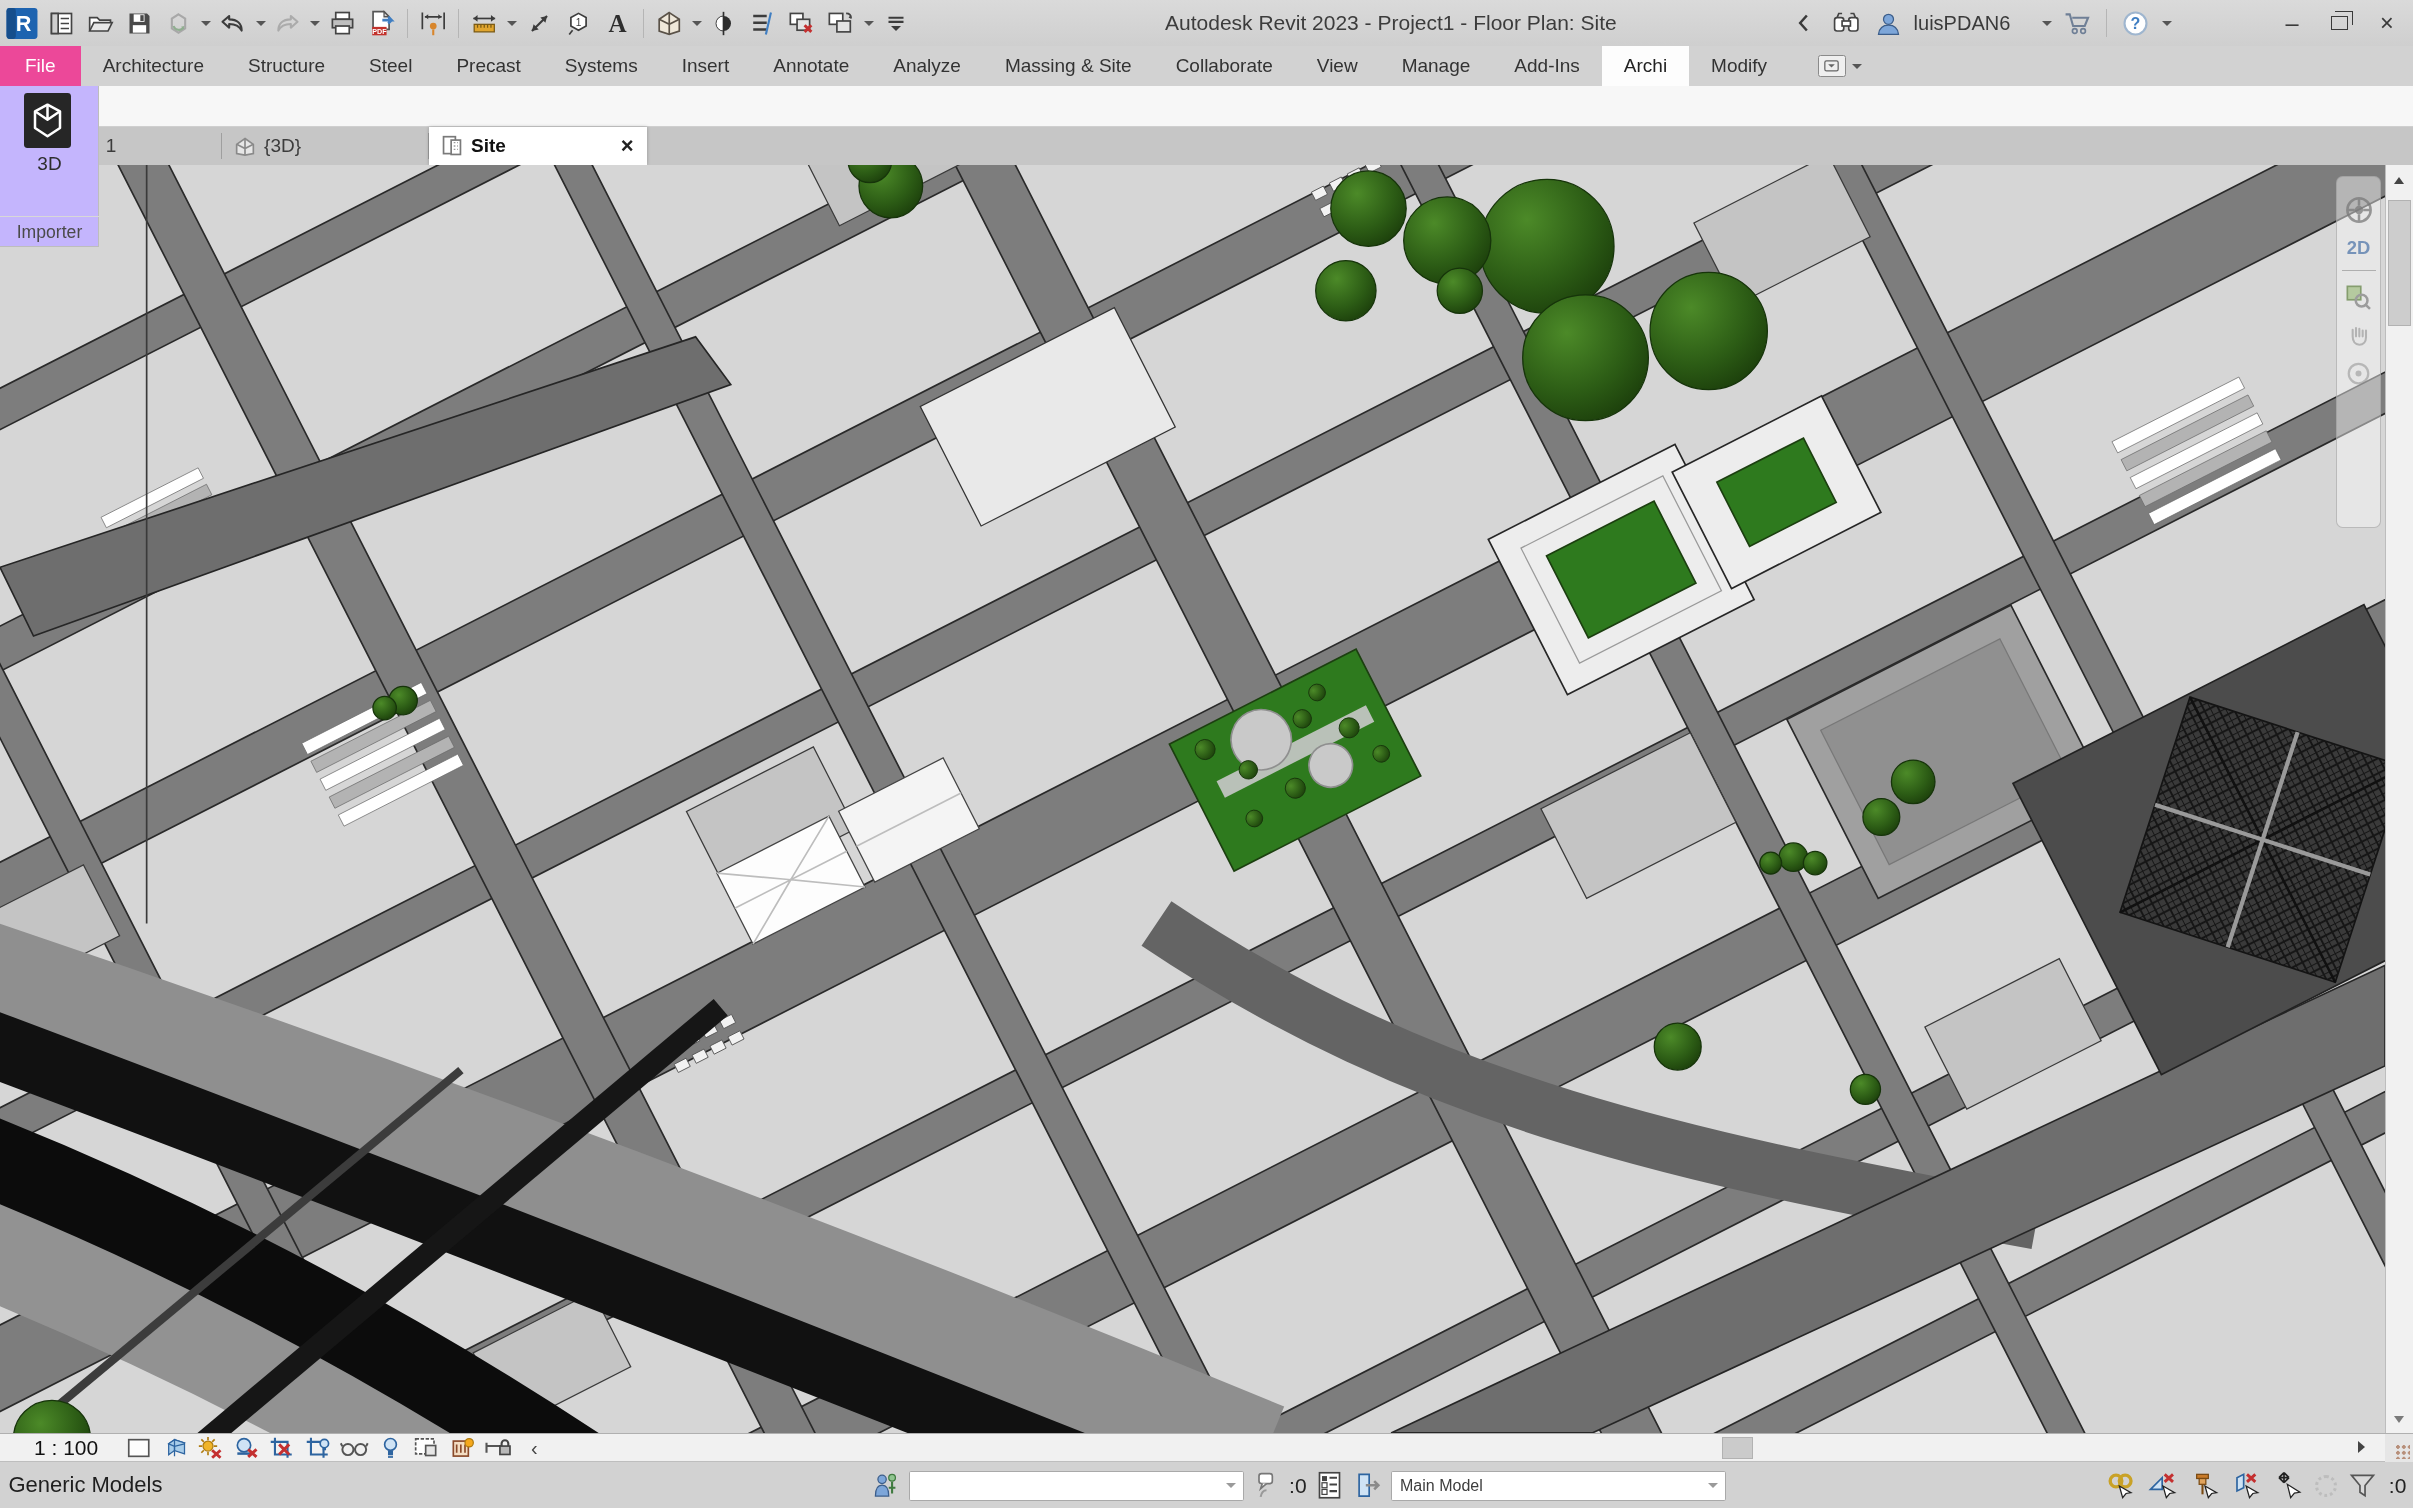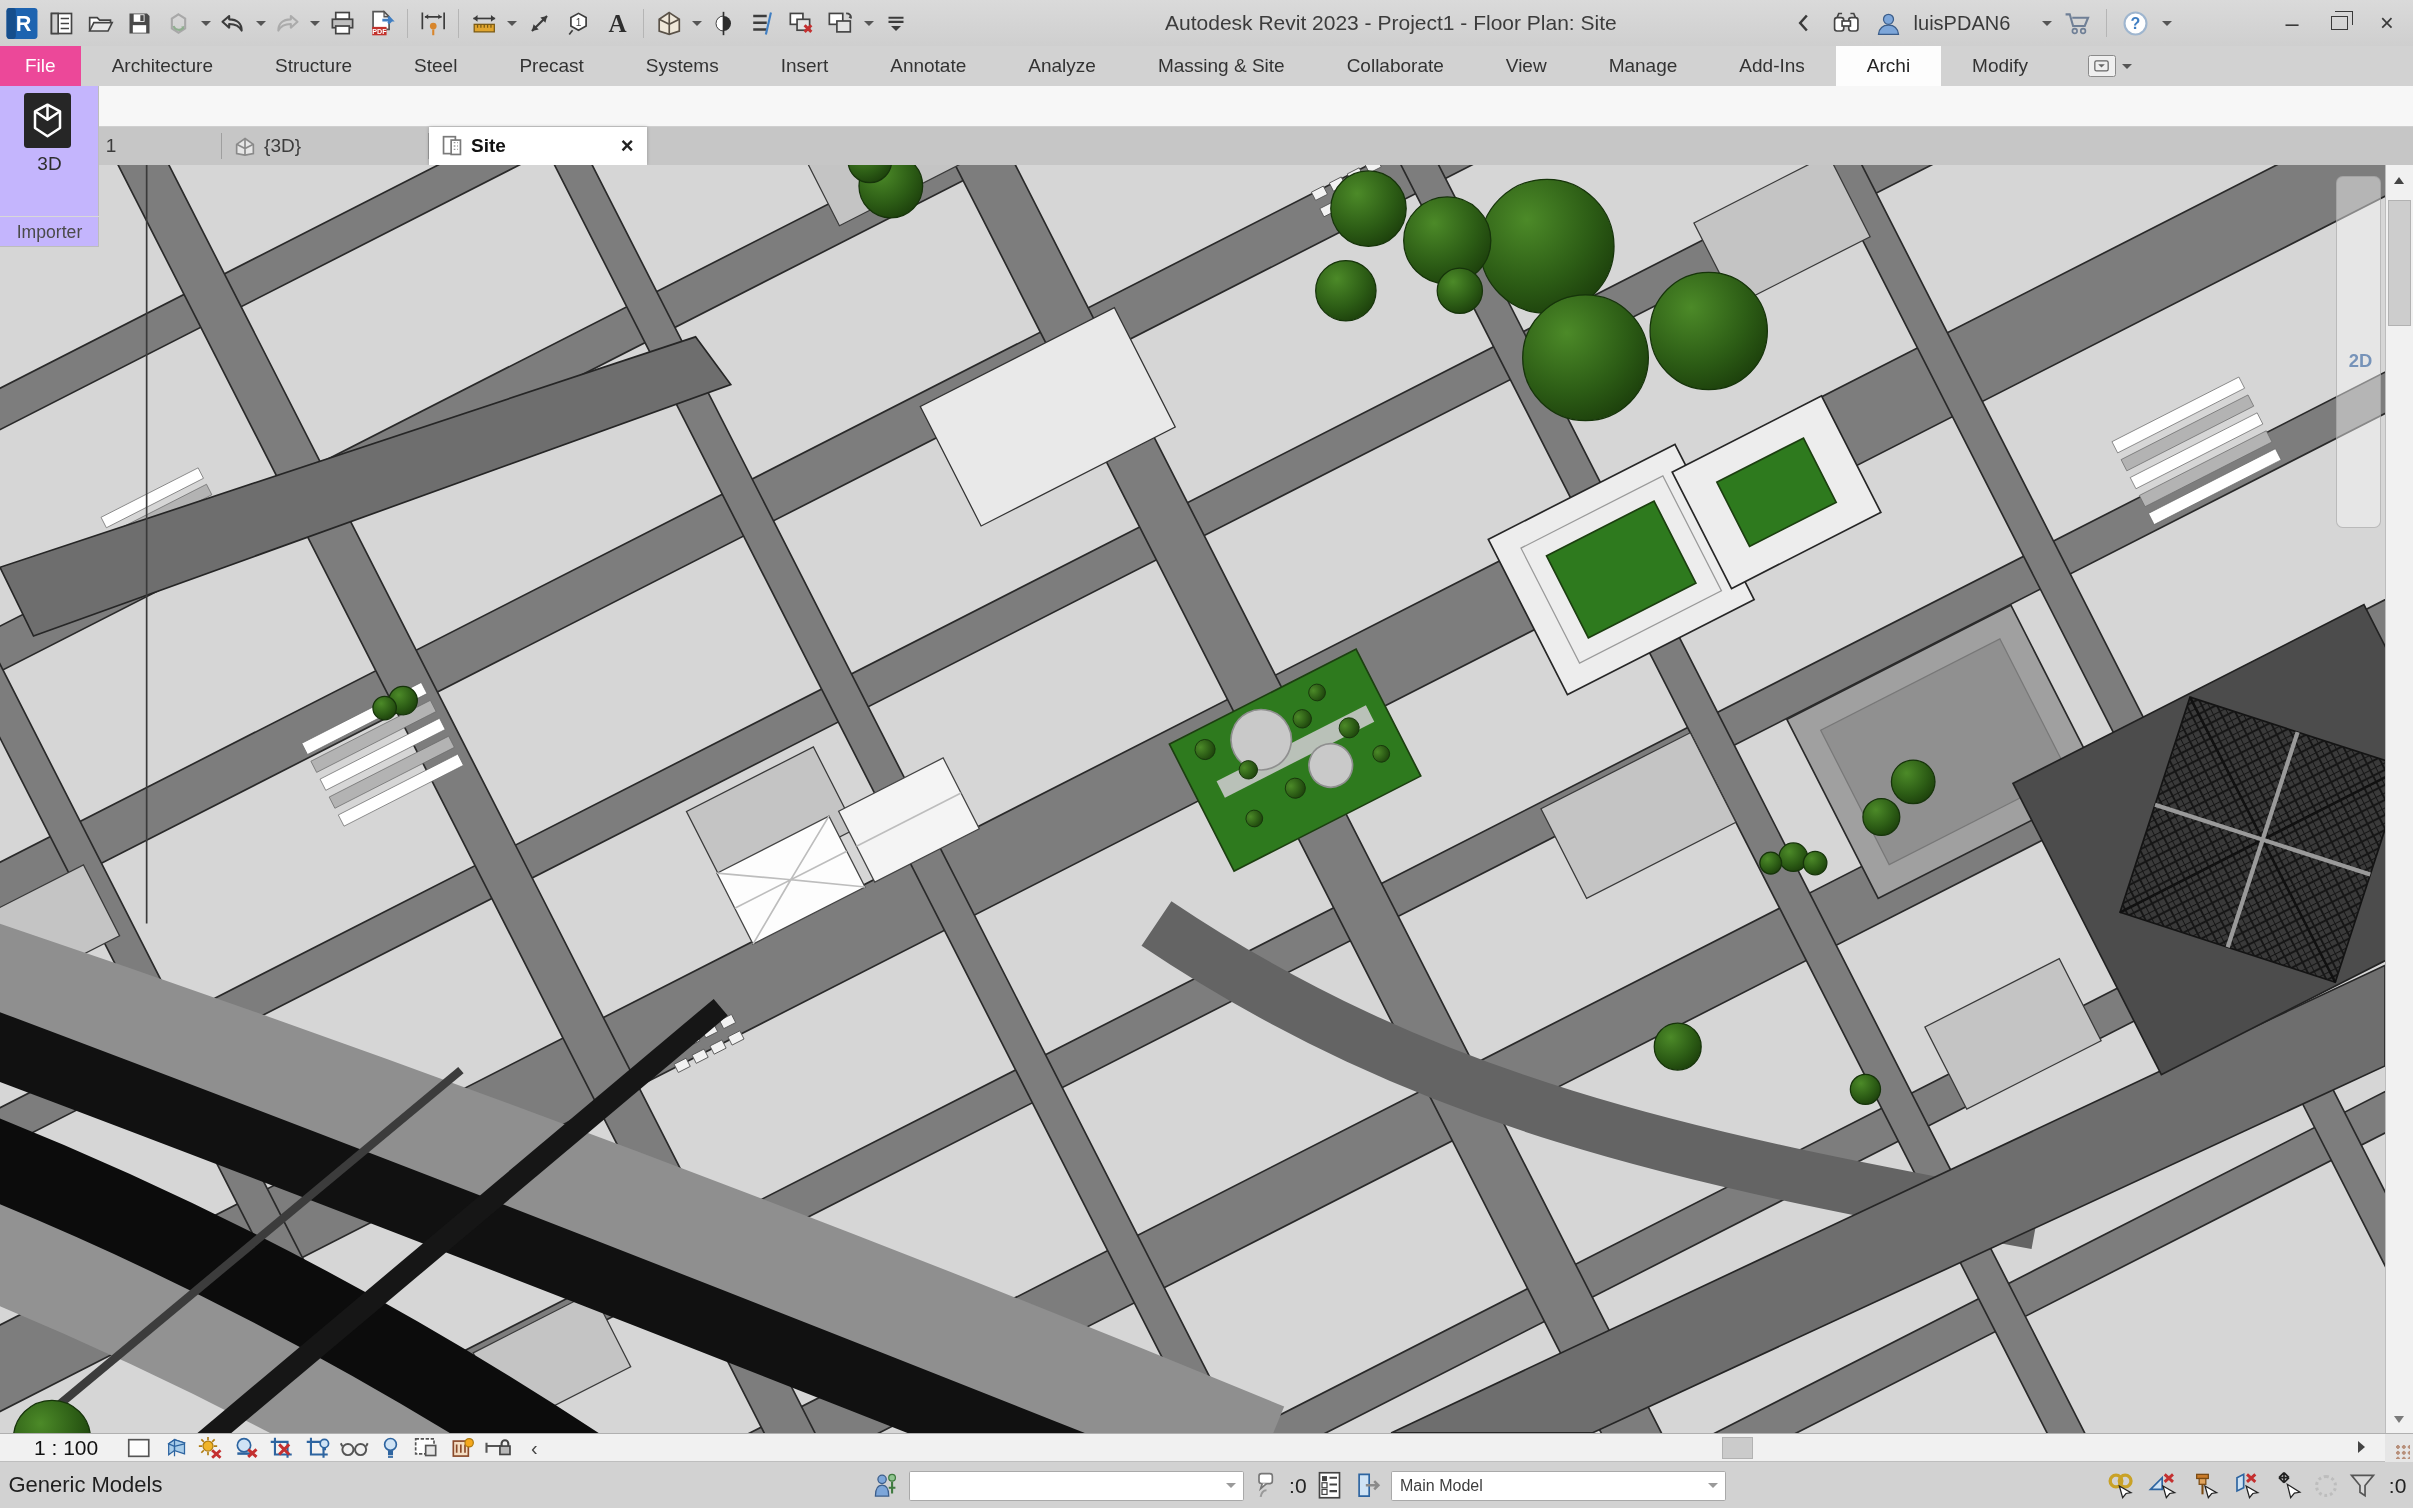--- a/index.html
+++ b/index.html
@@ -16,21 +16,21 @@
   .vsep { width:0.8px; height:28.5px; background:#b5b5b5; margin:0 3.4px; }
   .title-text { position:absolute; left:1165px; top:11px; font-size:21px; color:#3c3c3c; white-space:nowrap; }
   .tb-right { position:absolute; right:6.7px; top:0; height:46px; display:flex; align-items:center; gap:8.4px; }
   .tb-right .txt { font-size:20px; color:#3a3a3a; }
   .winbtn { width:39px; height:39px; display:flex; align-items:center; justify-content:center; font-size:23.5px; color:#3a3a3a; }
   .restore-glyph { width:17px; height:13.4px; border:1.7px solid #3a3a3a; position:relative; }
   .restore-glyph:before { content:""; position:absolute; left:3.4px; top:-6.7px; width:17px; height:13.4px; border:1.7px solid #3a3a3a; border-bottom:none; border-left:none; }
 
   
   .ribbontabs { position:absolute; left:0; top:46px; width:2413px; height:40px; background:#d2d2d2; display:flex; align-items:stretch; }
-  .rtab { padding:0 31px; display:flex; align-items:center; font-size:19px; color:#333; white-space:nowrap; }
+  .rtab { padding:0 22px; display:flex; align-items:center; font-size:19px; color:#333; white-space:nowrap; }
   .rtab.file { background:#ec4899; color:#fff; padding:0 25px; }
   .rtab.active { background:#fdfdfd; color:#222; }
   .ribbon-toggle { margin-left:28.5px; display:flex; align-items:center; gap:5px; }
   .ribbon-toggle .box { width:28.5px; height:22px; border:0.8px solid #8a8a8a; border-radius:2.5px; background:#efefef; display:flex; align-items:center; justify-content:center; }
   .ribbon-strip { position:absolute; left:0; top:86px; width:2413px; height:41px; background:#f7f7f7; border-bottom:0.8px solid #cfcfcf; }
 
   
   .panel-importer { position:absolute; left:0; top:86px; width:99px; height:161px; background:#c4b5fd;
     border-right:0.8px solid #bdbdbd; border-bottom:0.8px solid #bdbdbd; z-index:30; }
   .btn-3d { position:absolute; left:23.5px; top:6.7px; width:47px; height:55px; background:#262626; border-radius:3.4px;
@@ -46,21 +46,21 @@
   .vtab.active { background:#ffffff; font-weight:bold; color:#111; box-shadow:0 0 3.4px rgba(0,0,0,.25); }
   .vtab-close { margin-left:auto; margin-right:13.4px; font-weight:bold; font-size:22px; color:#222; }
 
   
   .canvas { position:absolute; left:0; top:165px; width:2385px; height:1268px; background:#d6d6d6; overflow:hidden; }
   .canvas svg { display:block; }
 
   
   .navbar { position:absolute; left:2336px; top:176px; width:45px; height:352px; z-index:20;
     background:rgba(250,250,250,.45); border:0.8px solid rgba(150,150,150,.55); border-radius:6.7px;
-    display:flex; flex-direction:row; align-items:center; padding-top:18px; gap:11.7px; }
+    display:flex; flex-direction:column; align-items:center; padding-top:18px; gap:11.7px; }
   .navbar .lbl { font-size:18.4px; font-weight:bold; color:#5b7fae; opacity:.8; }
   .navbar .hdiv { width:34px; height:0.8px; background:rgba(120,120,120,.5); }
 
   
   .vscroll { position:absolute; right:0; top:165px; width:28.5px; height:1268px; background:#f1f1f1; border-left:0.8px solid #bdbdbd; z-index:25; }
   .vscroll .arr-up, .vscroll .arr-dn { position:absolute; left:8.4px; width:0; height:0; border-left:5.9px solid transparent; border-right:5.9px solid transparent; }
   .vscroll .arr-up { top:11.7px; border-bottom:7.5px solid #444; }
   .vscroll .arr-dn { bottom:10px; border-top:7.5px solid #7a7a7a; }
   .vscroll .thumb { position:absolute; left:2.5px; top:35px; width:22.6px; height:126px; background:#cdcdcd; border:0.8px solid #b2b2b2; }
   .hscrollrow { position:absolute; left:0; top:1433px; width:2413px; height:28px; background:#f1f1f1; border-top:0.8px solid #b0b0b0; z-index:25; }

